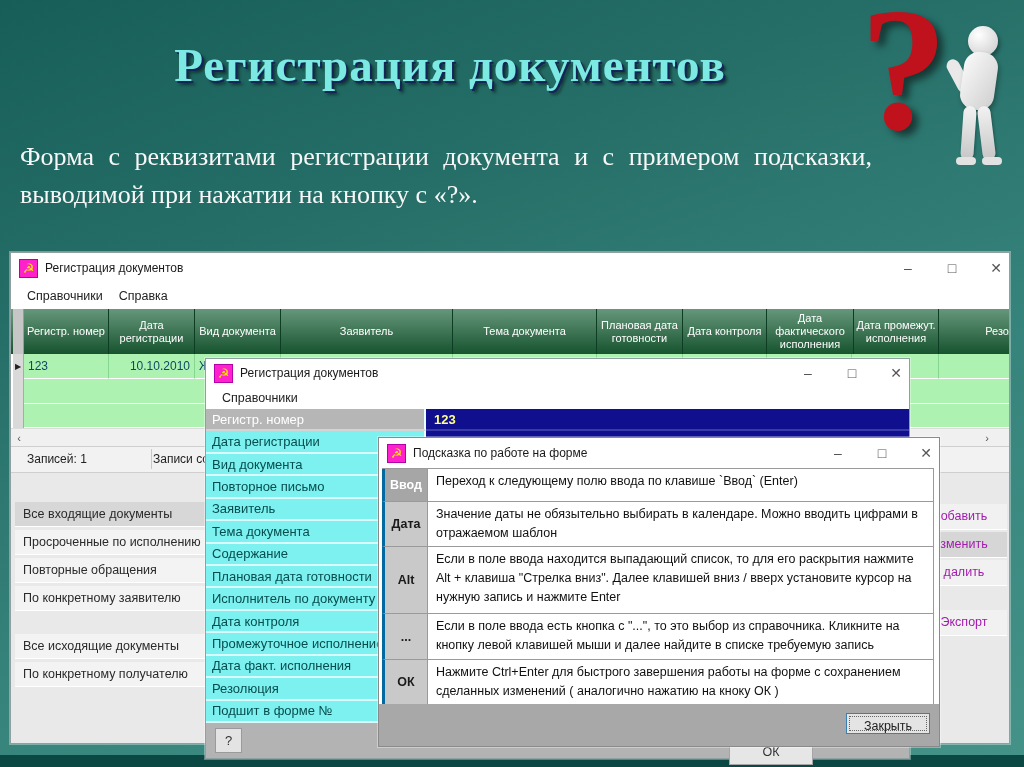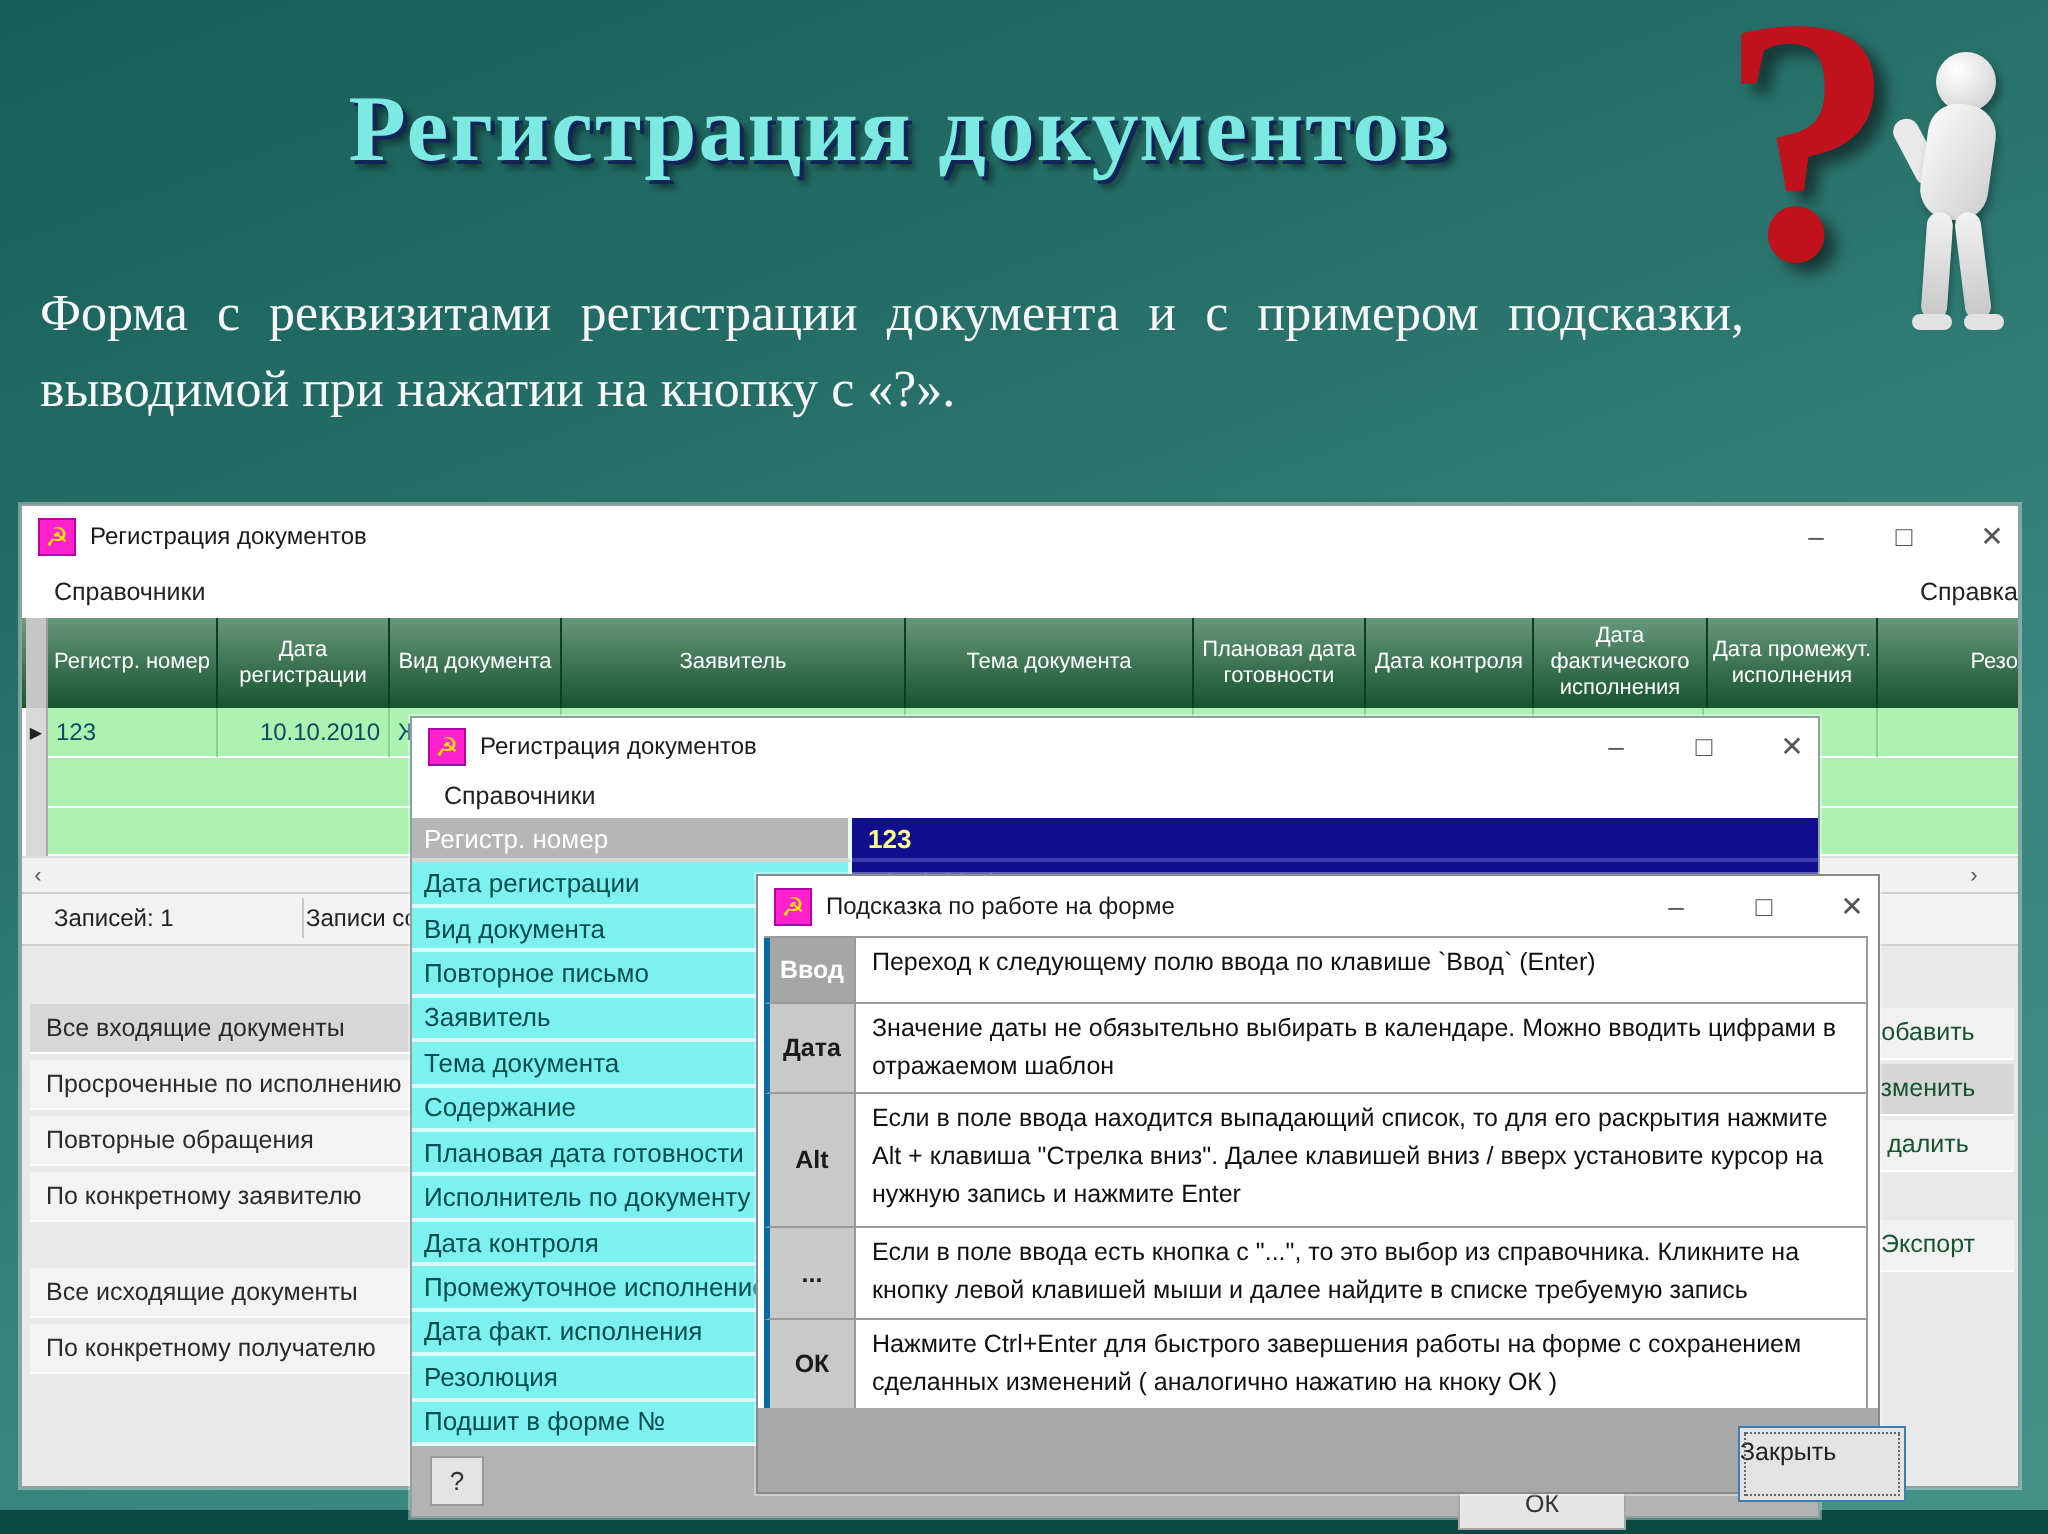--- a/index.html
+++ b/index.html
@@ -37,21 +37,21 @@
   
   .win{background:#fff;border:1px solid #8fa0a0;box-shadow:0 0 0 1px rgba(255,255,255,.35);}
   .titlebar{position:absolute;left:0;top:0;right:0;height:30px;background:#ffffff;display:flex;align-items:center;}
   .appicon{width:17px;height:17px;margin:0 7px 0 8px;background:#ff22cc;color:#ffe400;
     font-size:13px;line-height:17px;text-align:center;border:1px solid #b300aa;flex:0 0 auto;}
   .wtitle{font-size:12px;color:#1a1a1a;white-space:nowrap;}
   .caps{position:absolute;right:6px;top:0;height:30px;display:flex;align-items:center;gap:30px;
     font-size:14px;color:#555;}
   .caps span{width:14px;text-align:center;cursor:default;}
   .menubar{position:absolute;left:0;right:0;height:26px;background:#fff;display:flex;align-items:center;
-    font-size:12.5px;color:#222;border-bottom:1px solid #e8e8e8;justify-content:space-between;}
+    font-size:12.5px;color:#222;border-bottom:1px solid #e8e8e8;}
   .menubar span{margin-left:16px;}
 
   
   .main-win{left:10px;top:252px;width:998px;height:490px;}
   .main-menubar{top:30px;}
   .grid-hdr{position:absolute;left:0;top:56px;width:998px;height:45px;display:flex;overflow:hidden;
     background:linear-gradient(#6f9c81,#17552f);}
   .sel-hdr{flex:0 0 10px;margin-left:2px;background:#c6c6c6;border-right:1px solid #9b9b9b;}
   .gh{flex:0 0 auto;color:#fff;font-size:11px;line-height:13px;display:flex;align-items:center;
     justify-content:center;text-align:center;border-right:1px solid #0d3d23;
@@ -68,21 +68,21 @@
   .harrow{width:16px;text-align:center;font-size:11px;color:#555;}
   .harrow.right{position:absolute;right:14px;}
   .statusbar{position:absolute;left:0;top:193px;width:998px;height:26px;background:#f2f2f2;
     border-top:1px solid #cfcfcf;font-size:12px;color:#222;}
   .stcell{position:absolute;top:2px;height:20px;line-height:20px;padding:0 6px;border-right:1px solid #c9c9c9;}
   .panel{position:absolute;left:0;top:219px;width:998px;bottom:0;background:#e9e9e9;border-top:1px solid #cfcfcf;}
   .flt{position:absolute;left:4px;width:392px;height:25px;background:#f3f3f3;border-bottom:1px solid #ffffff;
     font-size:12.5px;color:#2a2a2a;line-height:25px;padding-left:8px;box-sizing:border-box;white-space:nowrap;overflow:hidden;}
   .flt.sel{background:#d7d7d7;}
   .actbtn{position:absolute;left:910px;width:86px;height:25px;background:#f1f1f1;border-bottom:1px solid #fff;
-    font-size:12.5px;color:#14532d;text-align:center;line-height:25px;white-space:nowrap;overflow:hidden;}
+    font-size:12.5px;color:#a21caf;text-align:center;line-height:25px;white-space:nowrap;overflow:hidden;}
   .actbtn.sel{background:#d6d6d6;}
 
   
   .edit-win{left:205px;top:358px;width:703px;height:399px;background:#eef2f2;}
   .edit-menubar{top:28px;height:22px;}
   .frows{position:absolute;left:0;top:50px;width:703px;height:314px;display:grid;
     grid-template-rows:repeat(14,1fr);grid-template-columns:220px 1fr;}
   .flabel{background:#7df0f0;color:#064d4d;font-size:13px;display:flex;align-items:center;
     padding-left:6px;border-bottom:2px solid #d9fbfb;border-right:2px solid #e6ffff;
     white-space:nowrap;overflow:hidden;}
@@ -100,23 +100,23 @@
   
   .hint-win{left:378px;top:437px;width:560px;height:308px;background:#ffffff;border:1px solid #8a8a8a;}
   .hrows{position:absolute;left:3px;top:30px;width:552px;display:grid;
     grid-template-columns:46px 1fr;grid-template-rows:33px 45px 67px 46px 45px;border-top:1px solid #9a9a9a;}
   .hkey{background:#c9c9c9;border-bottom:1px solid #9a9a9a;border-right:1px solid #9a9a9a;border-left:3px solid #0369a1;
     font-size:12.5px;font-weight:bold;color:#1a1a1a;display:flex;align-items:center;justify-content:center;}
   .hkey.sel{background:#a6a6a6;color:#ffffff;}
   .htext{background:#ffffff;border-bottom:1px solid #9a9a9a;border-right:1px solid #9a9a9a;
     font-size:12.5px;color:#111;line-height:1.52;padding:3px 8px;box-sizing:border-box;overflow:hidden;}
   .hint-bottom{position:absolute;left:0;top:266px;width:560px;height:42px;background:#a8a8a8;}
-  .closebtn{position:absolute;left:490px;top:9px;width:84px;height:38px;background:#e4e4e4;
+  .closebtn{position:absolute;left:467px;top:9px;width:84px;height:21px;background:#e4e4e4;
     border:1px solid #3c7fb1;outline:1px dotted #666;outline-offset:-4px;
-    font-size:12.5px;color:#222;line-height:25px;box-sizing:border-box;}
+    font-size:12.5px;color:#222;text-align:center;line-height:25px;box-sizing:border-box;}
 </style>
 </head>
 <body>
 
 <div class="slide">
 
   <div class="abs slide-title">Регистрация документов</div>
   <div class="abs slide-subtitle">Форма с реквизитами регистрации документа и с примером подсказки, выводимой при нажатии на кнопку с «?».</div>
   <div class="abs qfig">
     <div class="qmark">?</div>

